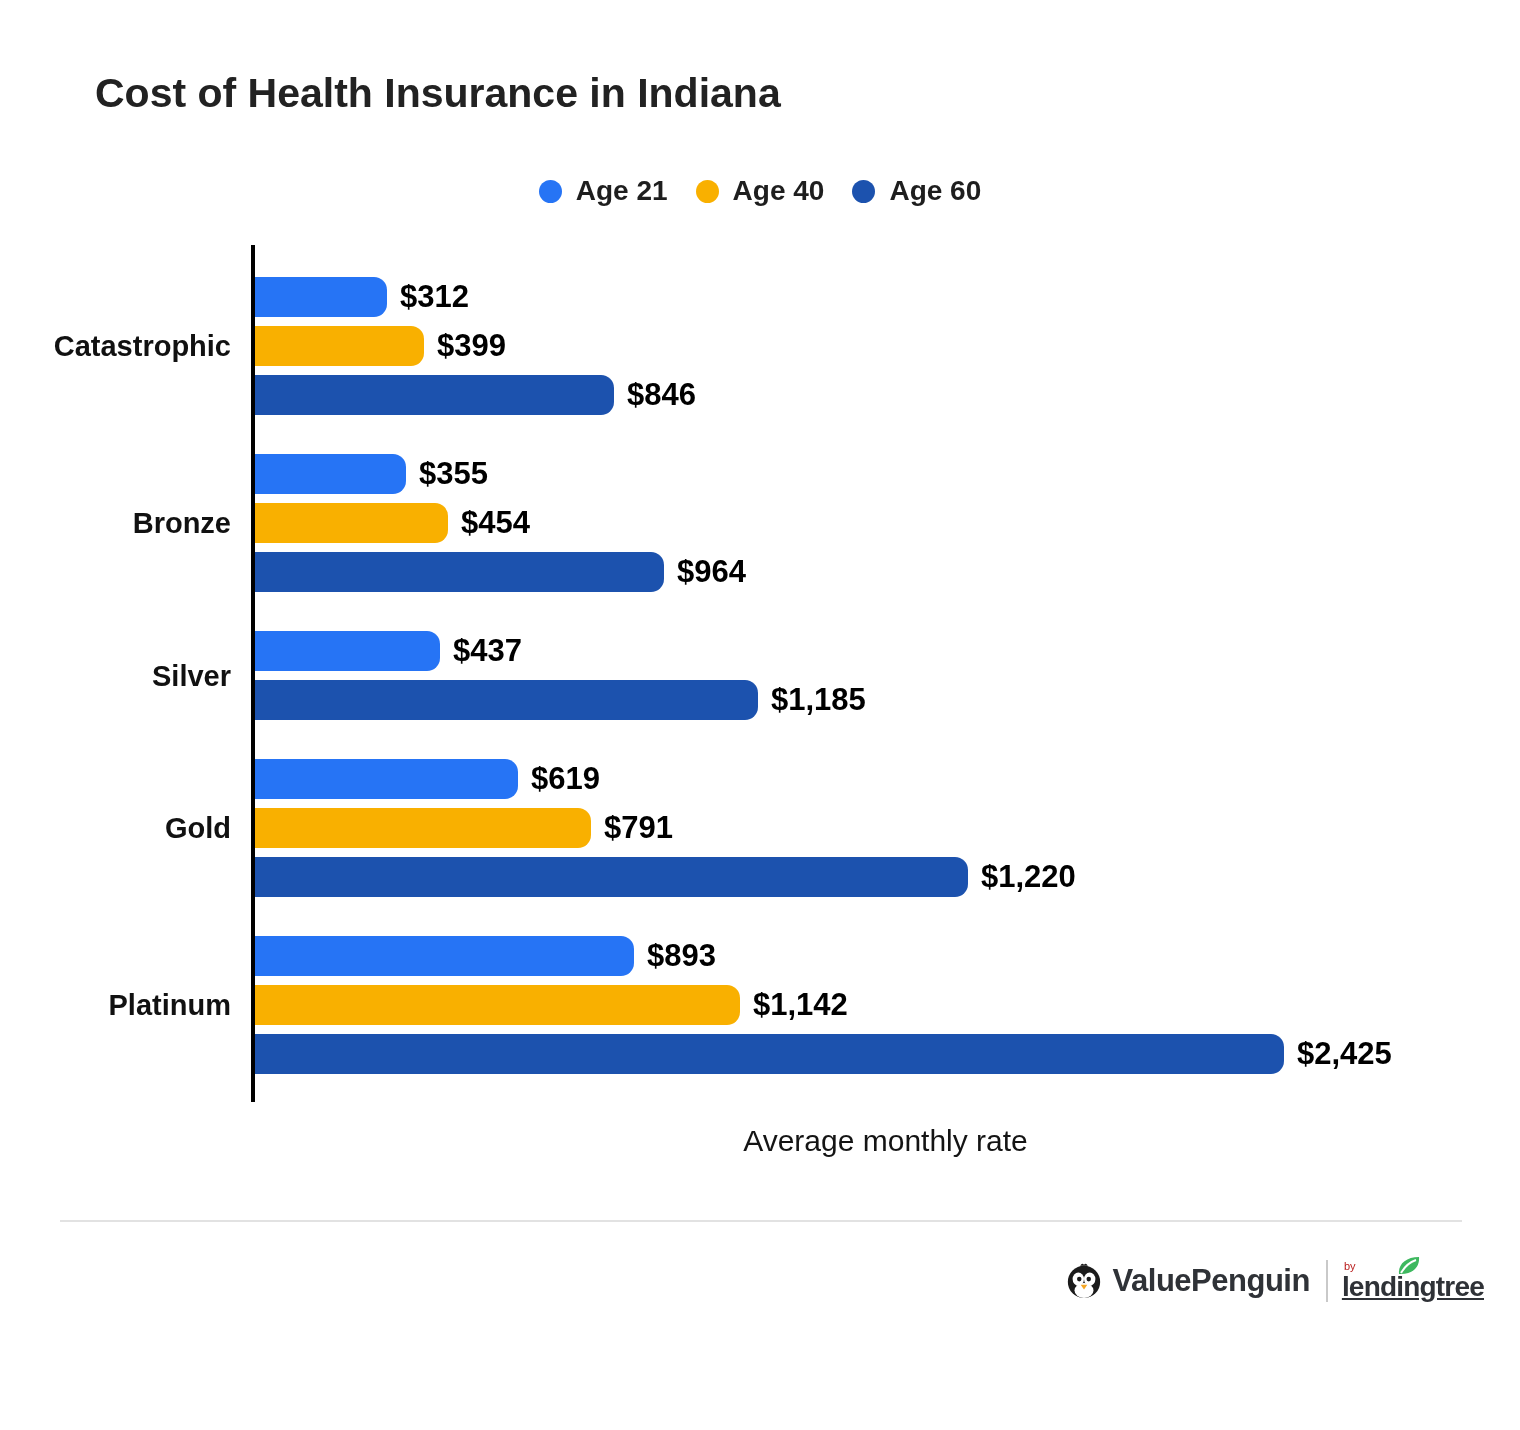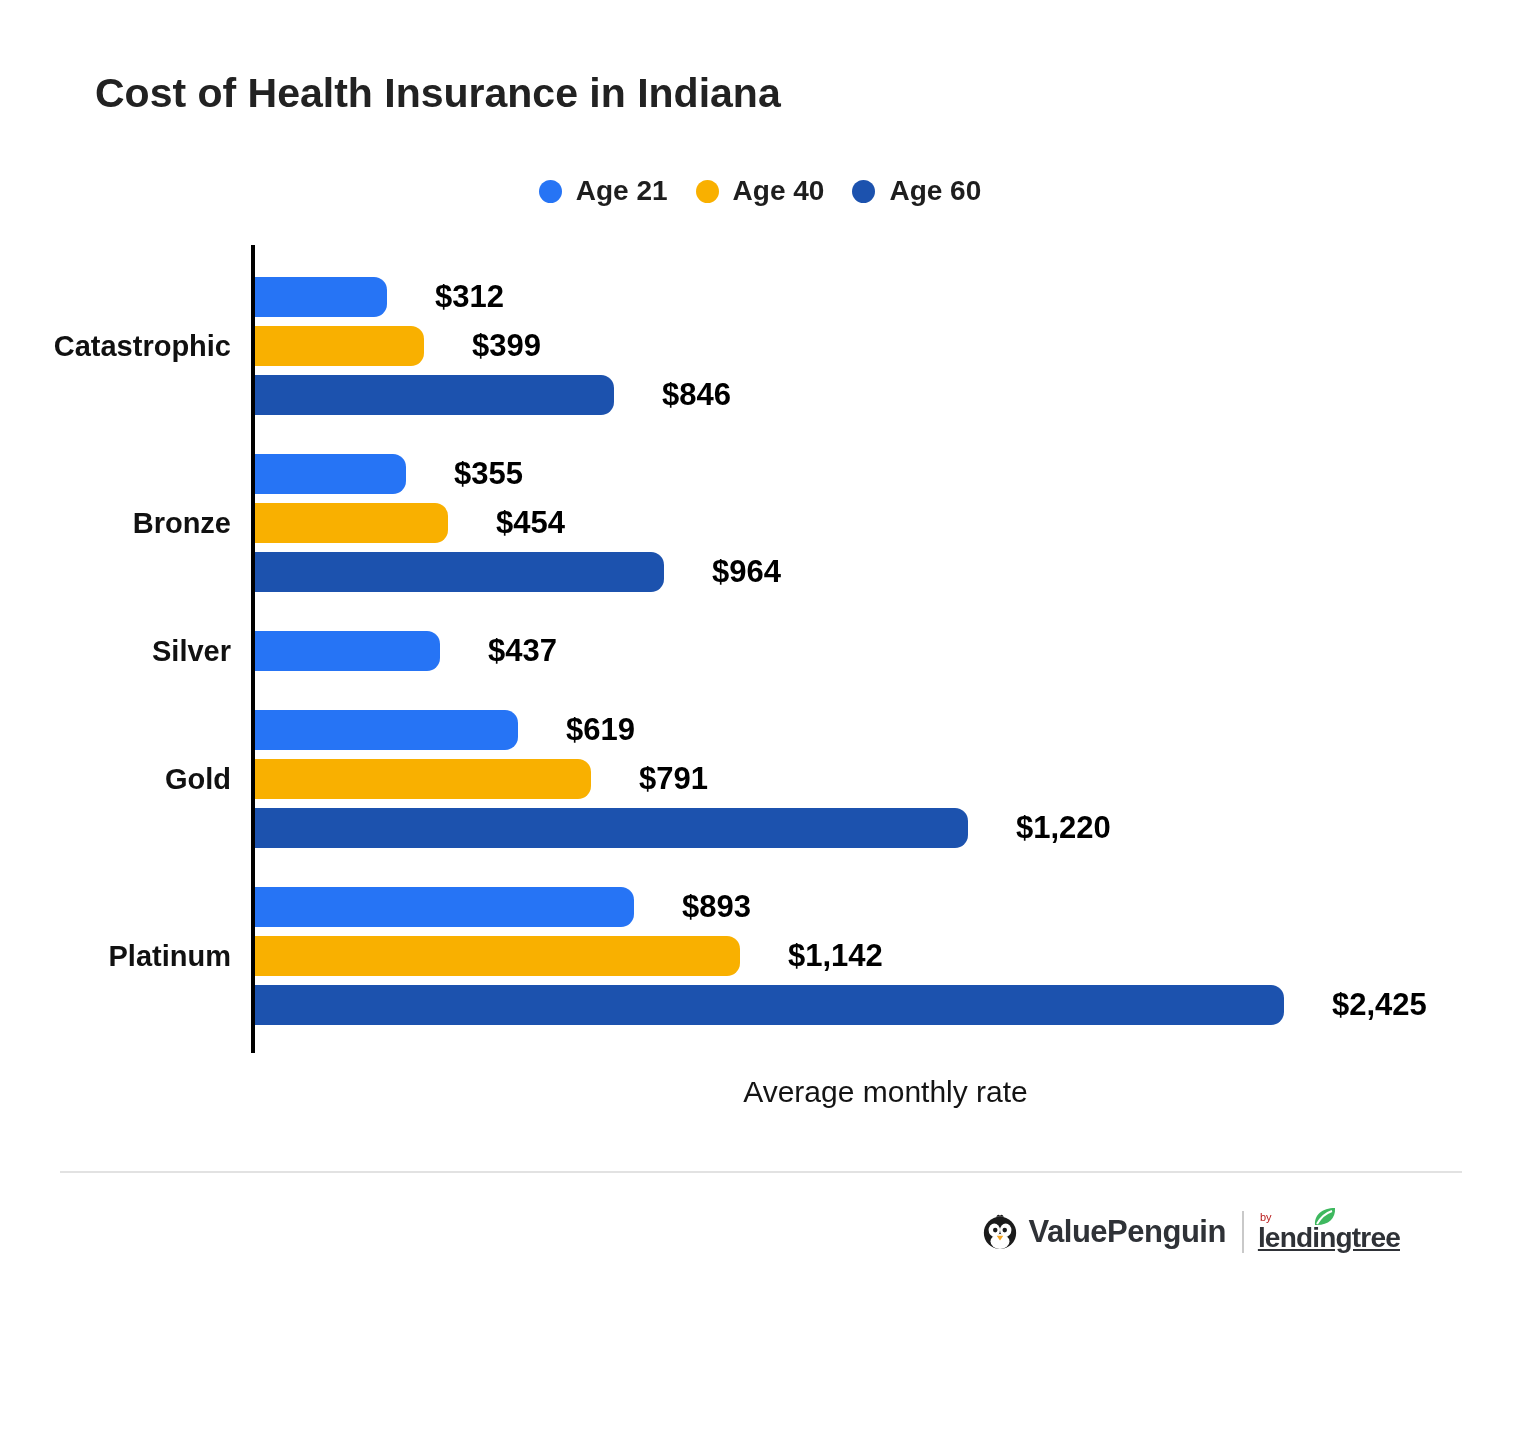--- a/index.html
+++ b/index.html
@@ -54,21 +54,20 @@
     font-size: 29px;
     font-weight: 700;
     color: #111111;
     white-space: nowrap;
   }
   .bar-row {
     display: flex;
     align-items: center;
     height: 40px;
     margin-bottom: 9px;
-    gap: 35px;
   }
   .bar-row:last-child { margin-bottom: 0; }
   .bar {
     height: 100%;
     border-radius: 0 13px 13px 0;
     flex: none;
   }
   .bar-label {
     margin-left: 13px;
     font-size: 31px;
@@ -87,21 +86,21 @@
   .divider {
     border: none;
     border-top: 2px solid #e2e2e2;
     margin: 62px 58px 0 60px;
   }
   .footer {
     margin-top: 38px;
     display: flex;
     justify-content: flex-end;
     align-items: center;
-    padding-right: 120px;
+    padding-right: 36px;
   }
   .footer-logo { display: flex; align-items: center; }
   .penguin { margin-right: 10px; flex: none; }
   .brand-name {
     font-size: 31px;
     font-weight: 700;
     color: #2f3237;
     letter-spacing: -0.5px;
   }
   .lt-divider {
@@ -173,20 +172,24 @@
         <div class="bar-row">
           <div class="bar" style="background: rgb(28, 82, 174); width: 409px;"></div>
           <span class="bar-label">$964</span>
         </div>
       </div>
       <div class="group">
         <div class="group-label">Silver</div>
         <div class="bar-row">
           <div class="bar" style="background: rgb(38, 116, 245); width: 185px;"></div>
           <span class="bar-label">$437</span>
+        </div>
+        <div class="bar-row">
+          <div class="bar" style="background: rgb(28, 82, 174); width: 503px;"></div>
+          <span class="bar-label">$1,185</span>
         </div>
       </div>
       <div class="group">
         <div class="group-label">Gold</div>
         <div class="bar-row">
           <div class="bar" style="background: rgb(38, 116, 245); width: 263px;"></div>
           <span class="bar-label">$619</span>
         </div>
         <div class="bar-row">
           <div class="bar" style="background: rgb(249, 176, 0); width: 336px;"></div>

